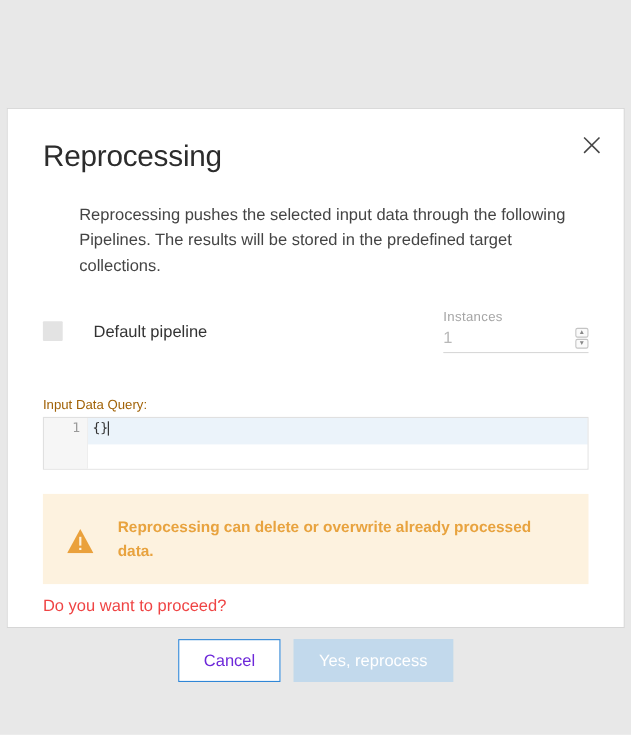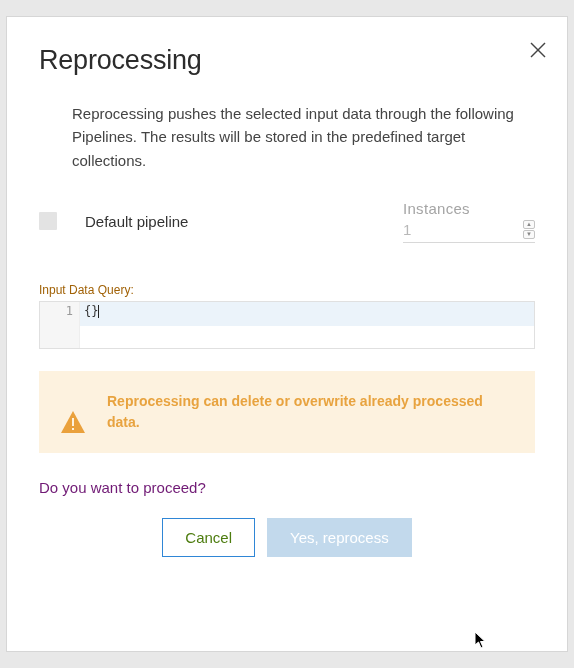--- a/index.html
+++ b/index.html
@@ -8,21 +8,21 @@
       background: #e8e8e8;
       width: 574px;
       height: 668px;
       display: flex;
       align-items: center;
       justify-content: center;
     }
     .modal {
       background: #fff;
       width: 562px;
-      height: 636px;
+      height: 473px;
       border: 1px solid #d6d6d6;
       padding: 28px 32px 26px 32px;
       position: relative;
       color: #3a3a3a;
     }
     .close-btn {
       position: absolute;
       top: 24px;
       right: 20px;
       cursor: pointer;
@@ -66,21 +66,21 @@
       font-size: 15px;
       color: #333;
     }
     .instances-group {
       display: flex;
       flex-direction: column;
       width: 132px;
       position: relative;
     }
     .instances-label {
-      font-size: 15px;
+      font-size: 12px;
       color: #a5a5a5;
       margin-bottom: 2px;
       letter-spacing: 0.3px;
     }
     .instances-input-row {
       display: flex;
       align-items: center;
       border-bottom: 1px solid #d8d8d8;
       padding-bottom: 2px;
     }
@@ -157,55 +157,55 @@
     }
     .code-blank {
       flex: 1;
       background: #fff;
     }
     .warning-box {
       margin-top: 22px;
       background: #fdf2df;
       padding: 20px 22px;
       display: flex;
-      align-items: flex-end;
+      align-items: center;
       gap: 22px;
     }
     .warning-icon-wrap {
       flex-shrink: 0;
       margin-top: 3px;
     }
     .warning-icon-wrap svg { display: block; }
     .warning-text {
       font-size: 14px;
       font-weight: 600;
       color: #e8a33f;
       line-height: 1.5;
     }
     .proceed-text {
-      margin-top: 26px;
-      font-size: 15px;
-      color: #701a75;
+      margin-top: 11px;
+      font-size: 15px;
+      color: #ef4444;
     }
     .button-row {
       margin-top: 22px;
       display: flex;
       justify-content: center;
       gap: 12px;
     }
     .btn {
       font-size: 15px;
       padding: 10px 22px;
       cursor: pointer;
       border-radius: 0;
     }
     .btn-cancel {
       background: #fff;
       border: 1px solid #2f86d6;
-      color: #4d7c0f;
+      color: #6d28d9;
     }
     .btn-primary {
       background: #c2d9ec;
       border: 1px solid #c2d9ec;
       color: #fff;
     }
     .cursor {
       position: absolute;
       left: 467px;
       top: 614px;

